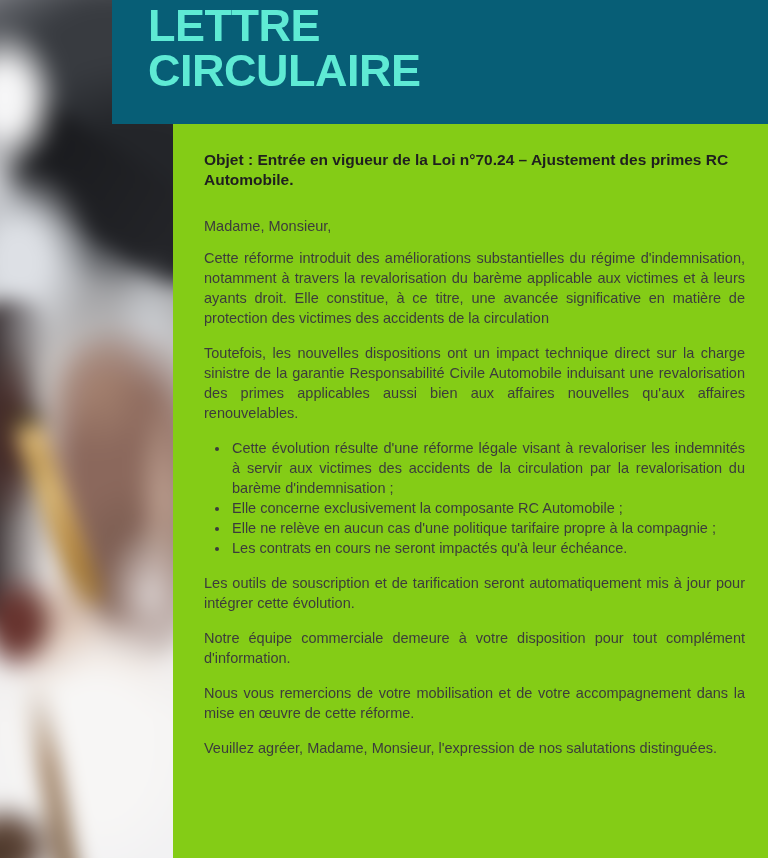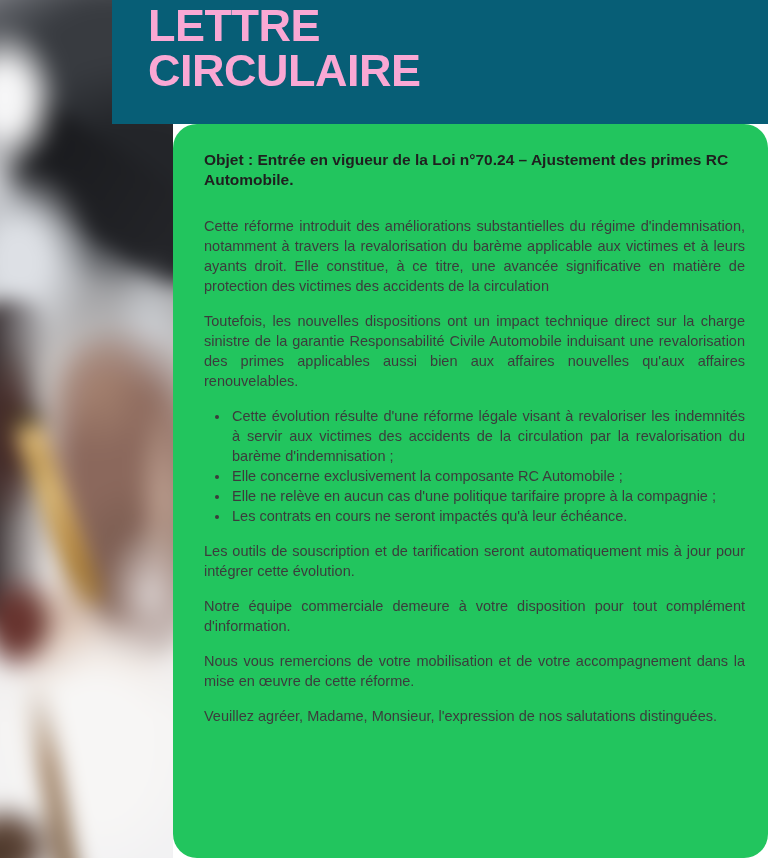--- a/index.html
+++ b/index.html
@@ -26,30 +26,29 @@
   .b { position: absolute; border-radius: 50%; }
 
   
   .banner {
     position: absolute; left: 112px; top: 0; right: 0; height: 124px;
     background: #075e76;
     display: flex; align-items: flex-start;
   }
   .banner-title {
     padding: 3px 0 0 36px;
-    color: #f9a8d4;
+    color: #5eead4;
     font-size: 45px; line-height: 45px; font-weight: 800; letter-spacing: -0.5px;
   }
   .banner-title span { display: block; }
 
   
   .letter-body {
     position: absolute; left: 173px; top: 124px; right: 0; bottom: 0;
-    background: #22c55e;
-    border-radius: 24px;
+    background: #84cc16;
   }
   .content {
     padding: 26px 23px 0 31px;
     color: #3c3c3c;
     font-size: 14.5px; line-height: 20px;
   }
   .subject {
     font-weight: 700; font-size: 15.5px; line-height: 20px; color: #1f1f1f;
     margin: 0 0 26px 0; text-align: left;
   }
@@ -99,20 +98,21 @@
       <span>LETTRE</span>
       <span>CIRCULAIRE</span>
     </div>
   </div>
 
   <div class="letter-body">
     <div class="content">
 
       <p class="subject">Objet : Entrée en vigueur de la Loi n°70.24 – Ajustement des primes RC Automobile.</p>
 
+      <p class="salutation">Madame, Monsieur,</p>
 
 
       <p class="para">Cette réforme introduit des améliorations substantielles du régime d'indemnisation, notamment à travers la revalorisation du barème applicable aux victimes et à leurs ayants droit. Elle constitue, à ce titre, une avancée significative en matière de protection des victimes des accidents de la circulation</p>
 
       <p class="para">Toutefois, les nouvelles dispositions ont un impact technique direct sur la charge sinistre de la garantie Responsabilité Civile Automobile induisant une revalorisation des primes applicables aussi bien aux affaires nouvelles qu'aux affaires renouvelables.</p>
 
 
       <ul class="bullets">
         <li>Cette évolution résulte d'une réforme légale visant à revaloriser les indemnités à servir aux victimes des accidents de la circulation par la revalorisation du barème d'indemnisation ;</li>
         <li>Elle concerne exclusivement la composante RC Automobile ;</li>

